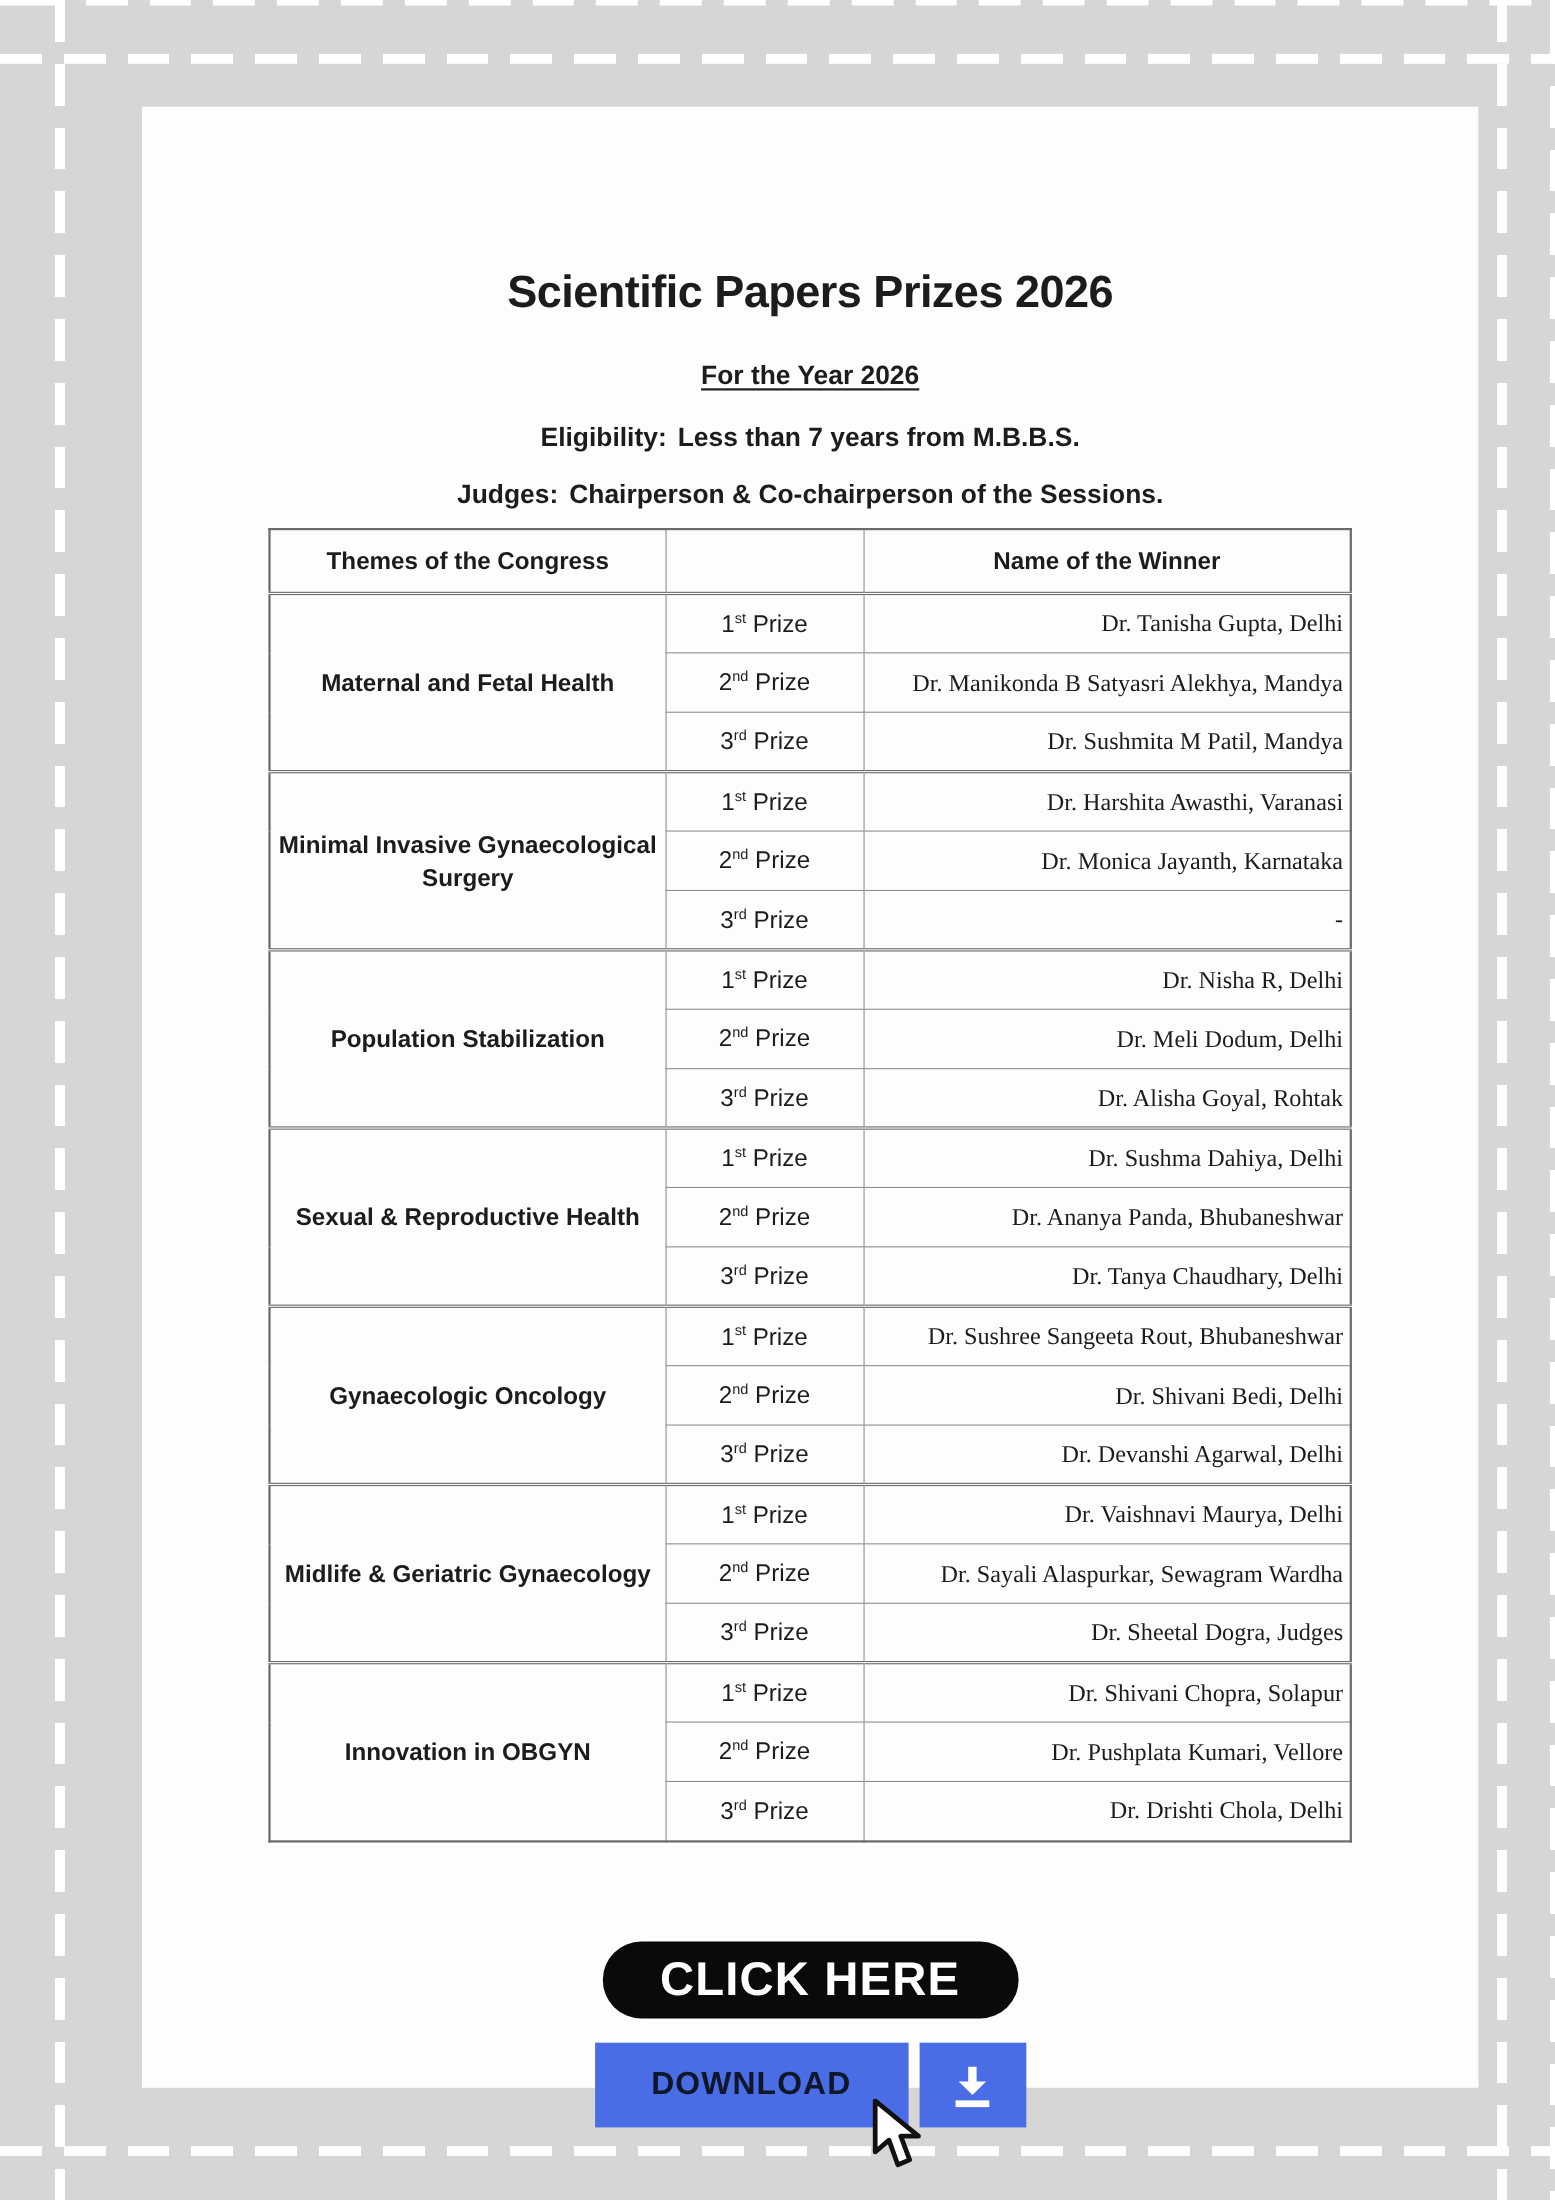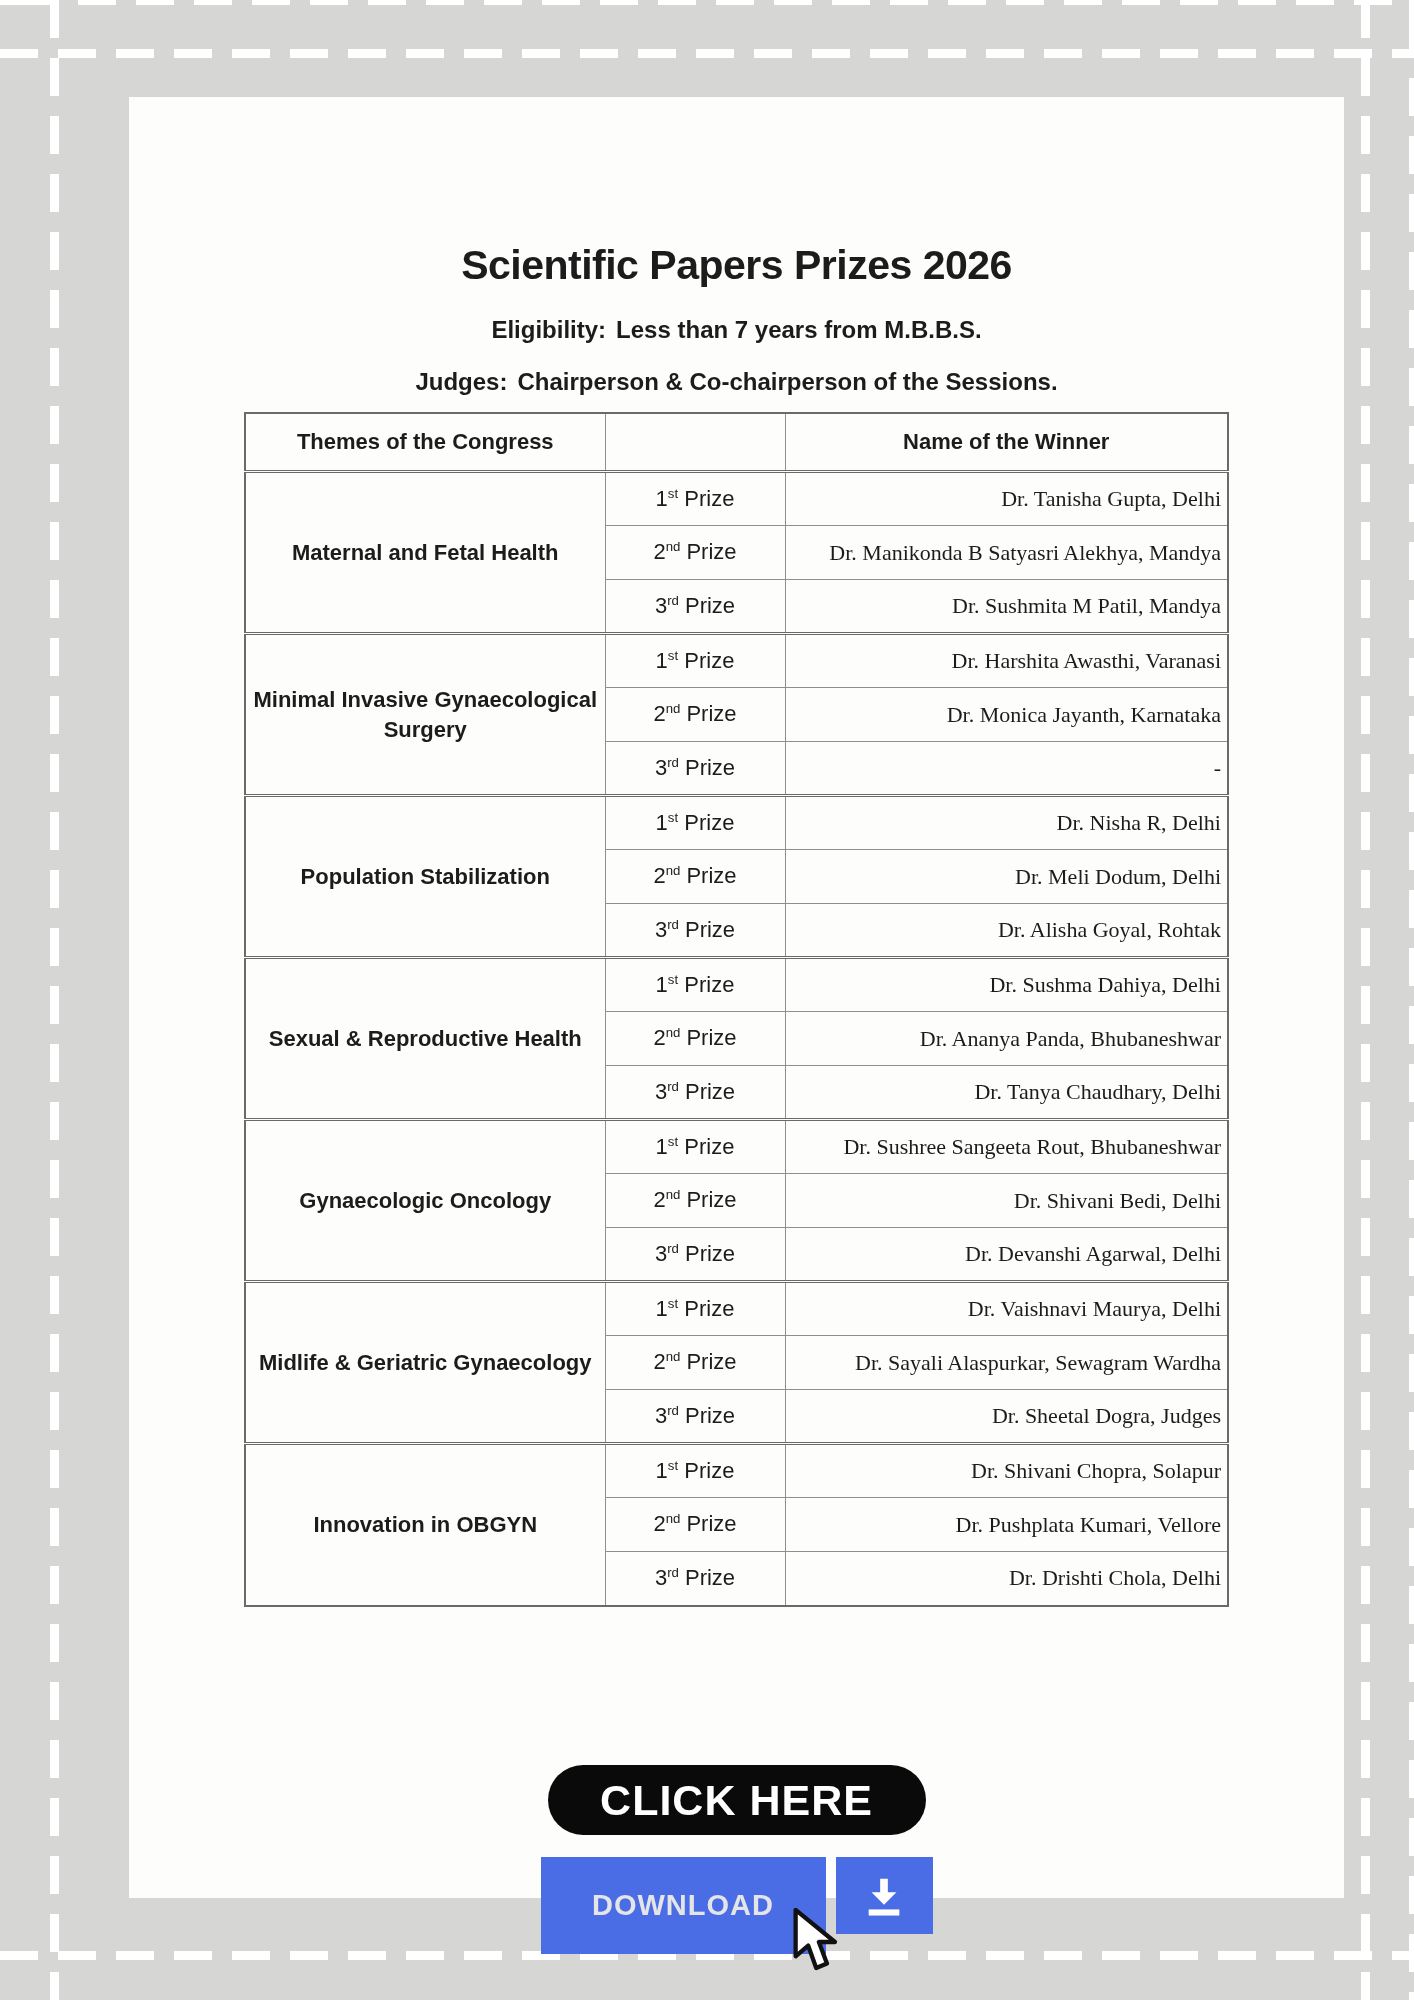--- a/index.html
+++ b/index.html
@@ -99,23 +99,23 @@
     color: #ffffff; font-family: "Liberation Sans", sans-serif;
     font-size: 43px; font-weight: 700; letter-spacing: 1px;
     display: flex; align-items: center; justify-content: center;
     cursor: pointer;
   }
   .download-row {
     position: absolute; top: 1760px; left: 50%; transform: translateX(-50%);
     display: flex; gap: 10px;
   }
   .download-btn {
-    width: 285px; height: 97px;
+    width: 285px; height: 77px;
     background: #4a6de5; border: none;
-    color: #e5e5e5; font-family: "Liberation Sans", sans-serif;
+    color: #0f172a; font-family: "Liberation Sans", sans-serif;
     font-size: 29px; font-weight: 700; letter-spacing: 1px;
     display: flex; align-items: center; justify-content: center;
     cursor: pointer;
   }
   .download-icon-btn {
     width: 97px; height: 77px;
     background: #4a6de5; border: none;
     display: flex; align-items: center; justify-content: center;
     cursor: pointer;
   }
@@ -134,20 +134,21 @@
   <div class="dash-h dash-top-edge"></div>
   <div class="dash-h dash-top-main"></div>
   <div class="dash-h dash-bottom-main"></div>
   <div class="dash-v dash-left-main"></div>
   <div class="dash-v dash-right-main"></div>
   <div class="dash-v dash-right-edge"></div>
 
   <div class="page">
 
     <h1 class="doc-title">Scientific Papers Prizes 2026</h1>
+    <div class="doc-year">For the Year 2026</div>
 
     <div class="doc-line">
       <span class="lbl">Eligibility:</span><span>Less than 7 years from M.B.B.S.</span>
     </div>
     <div class="doc-line">
       <span class="lbl">Judges:</span><span>Chairperson &amp; Co-chairperson of the Sessions.</span>
     </div>
 
     <table class="prizes">
       <colgroup>

